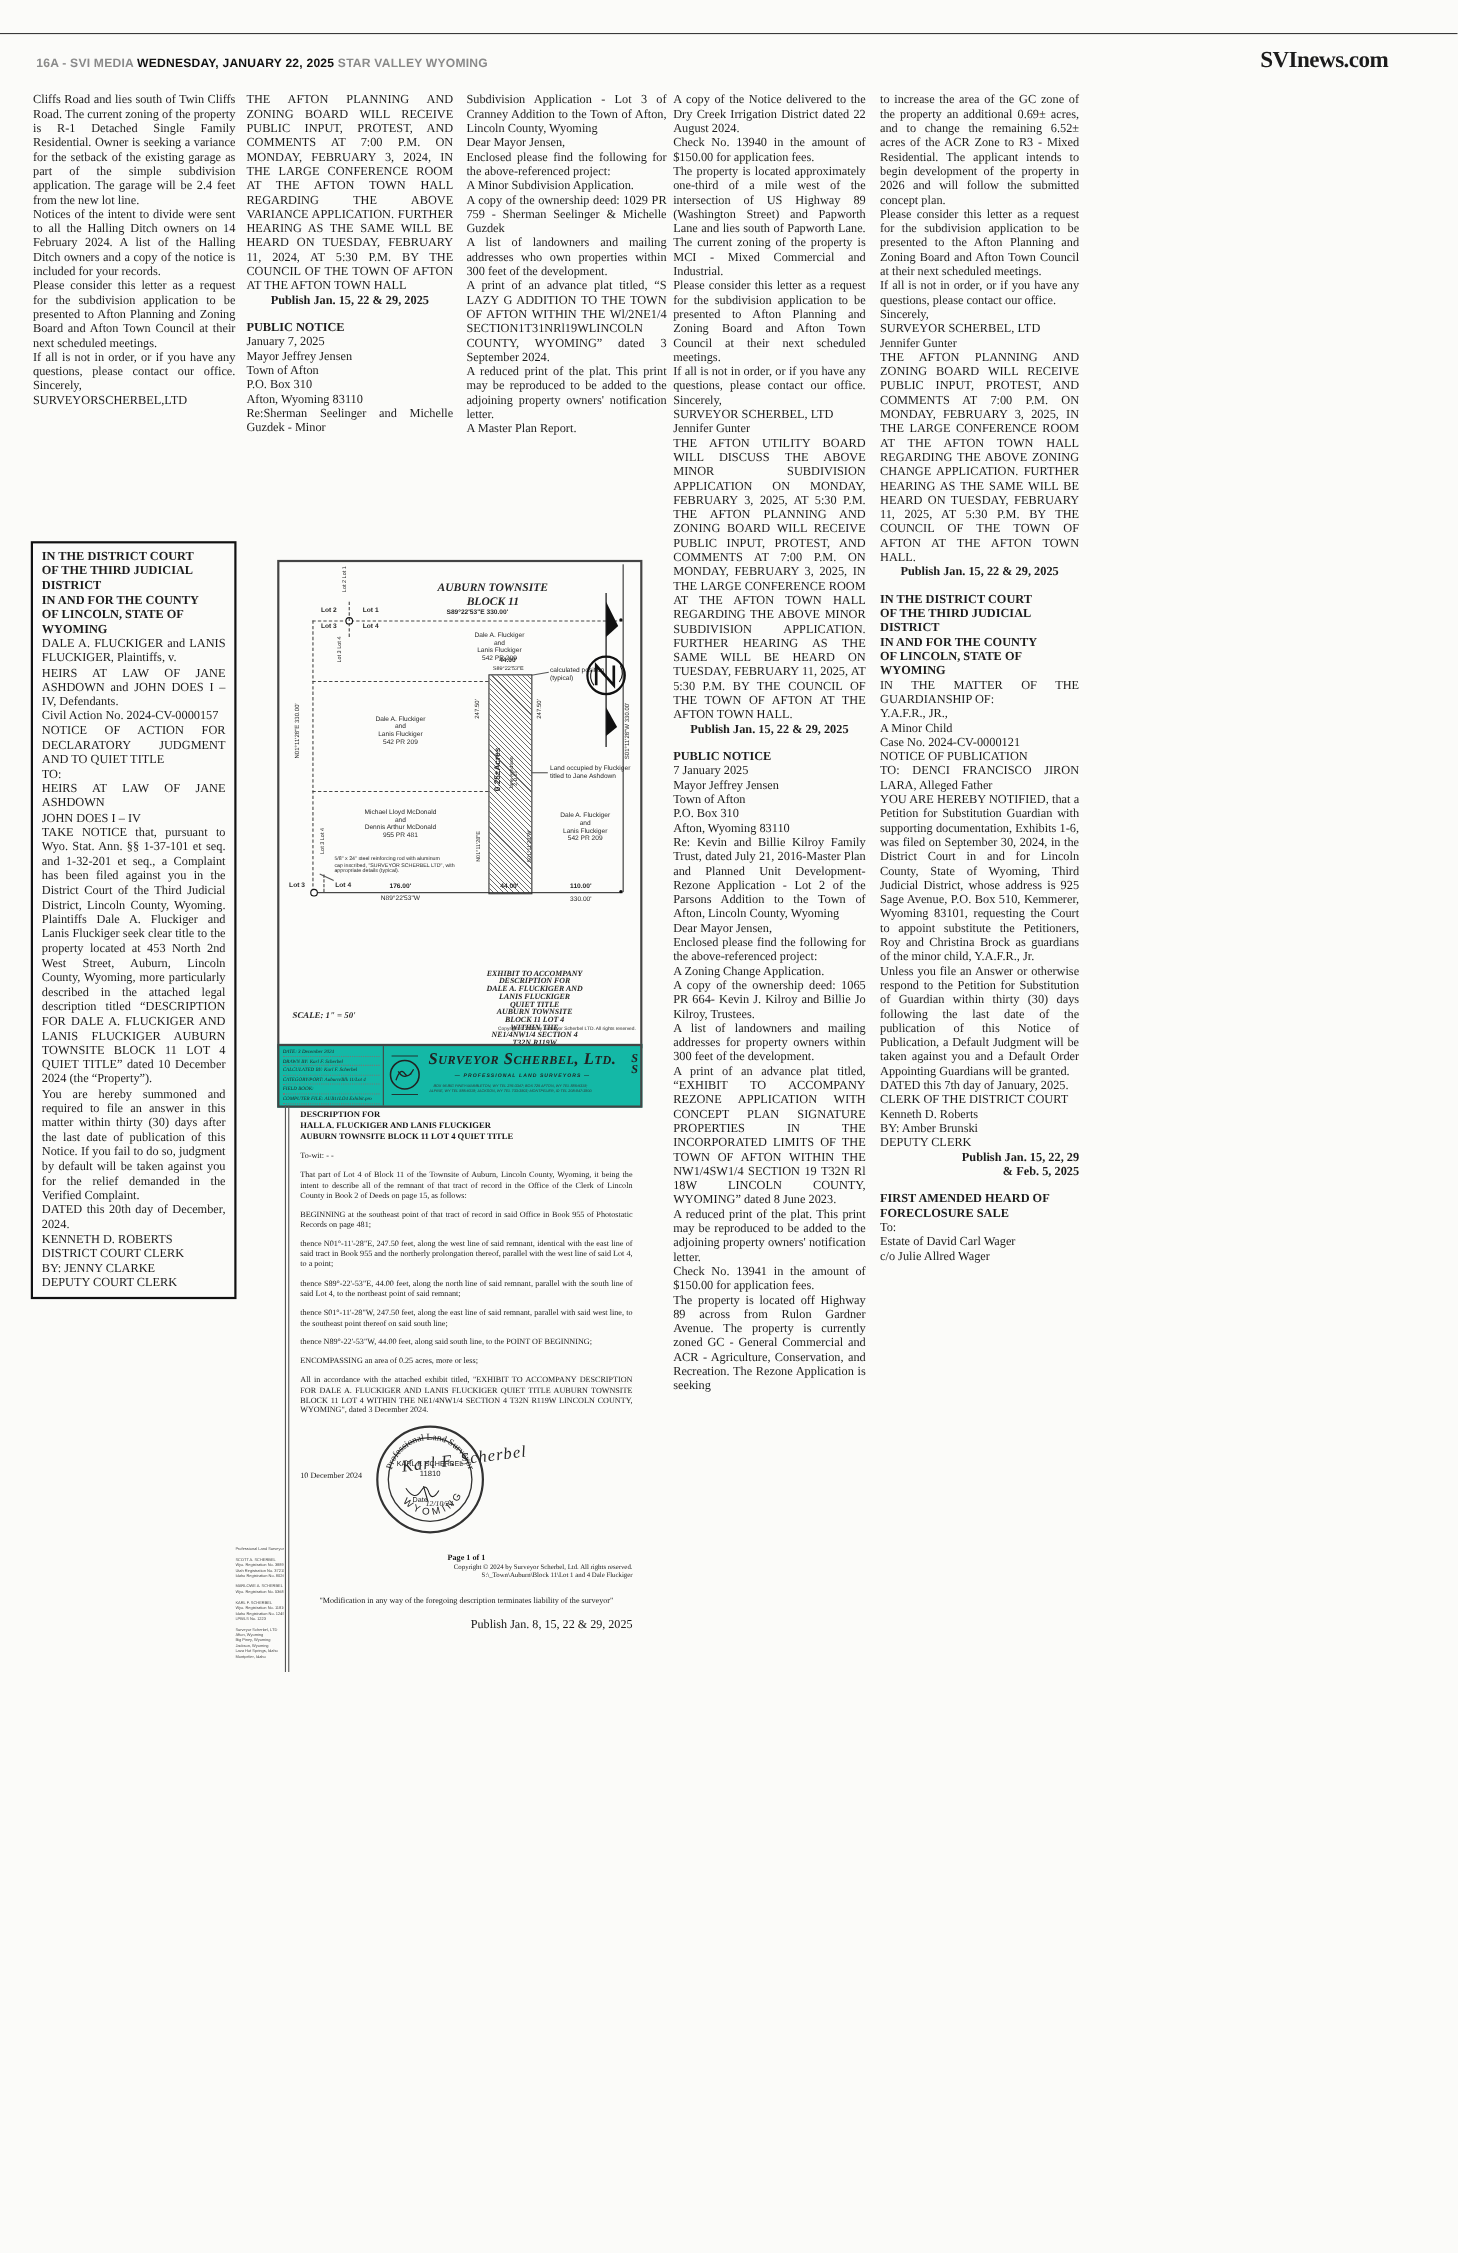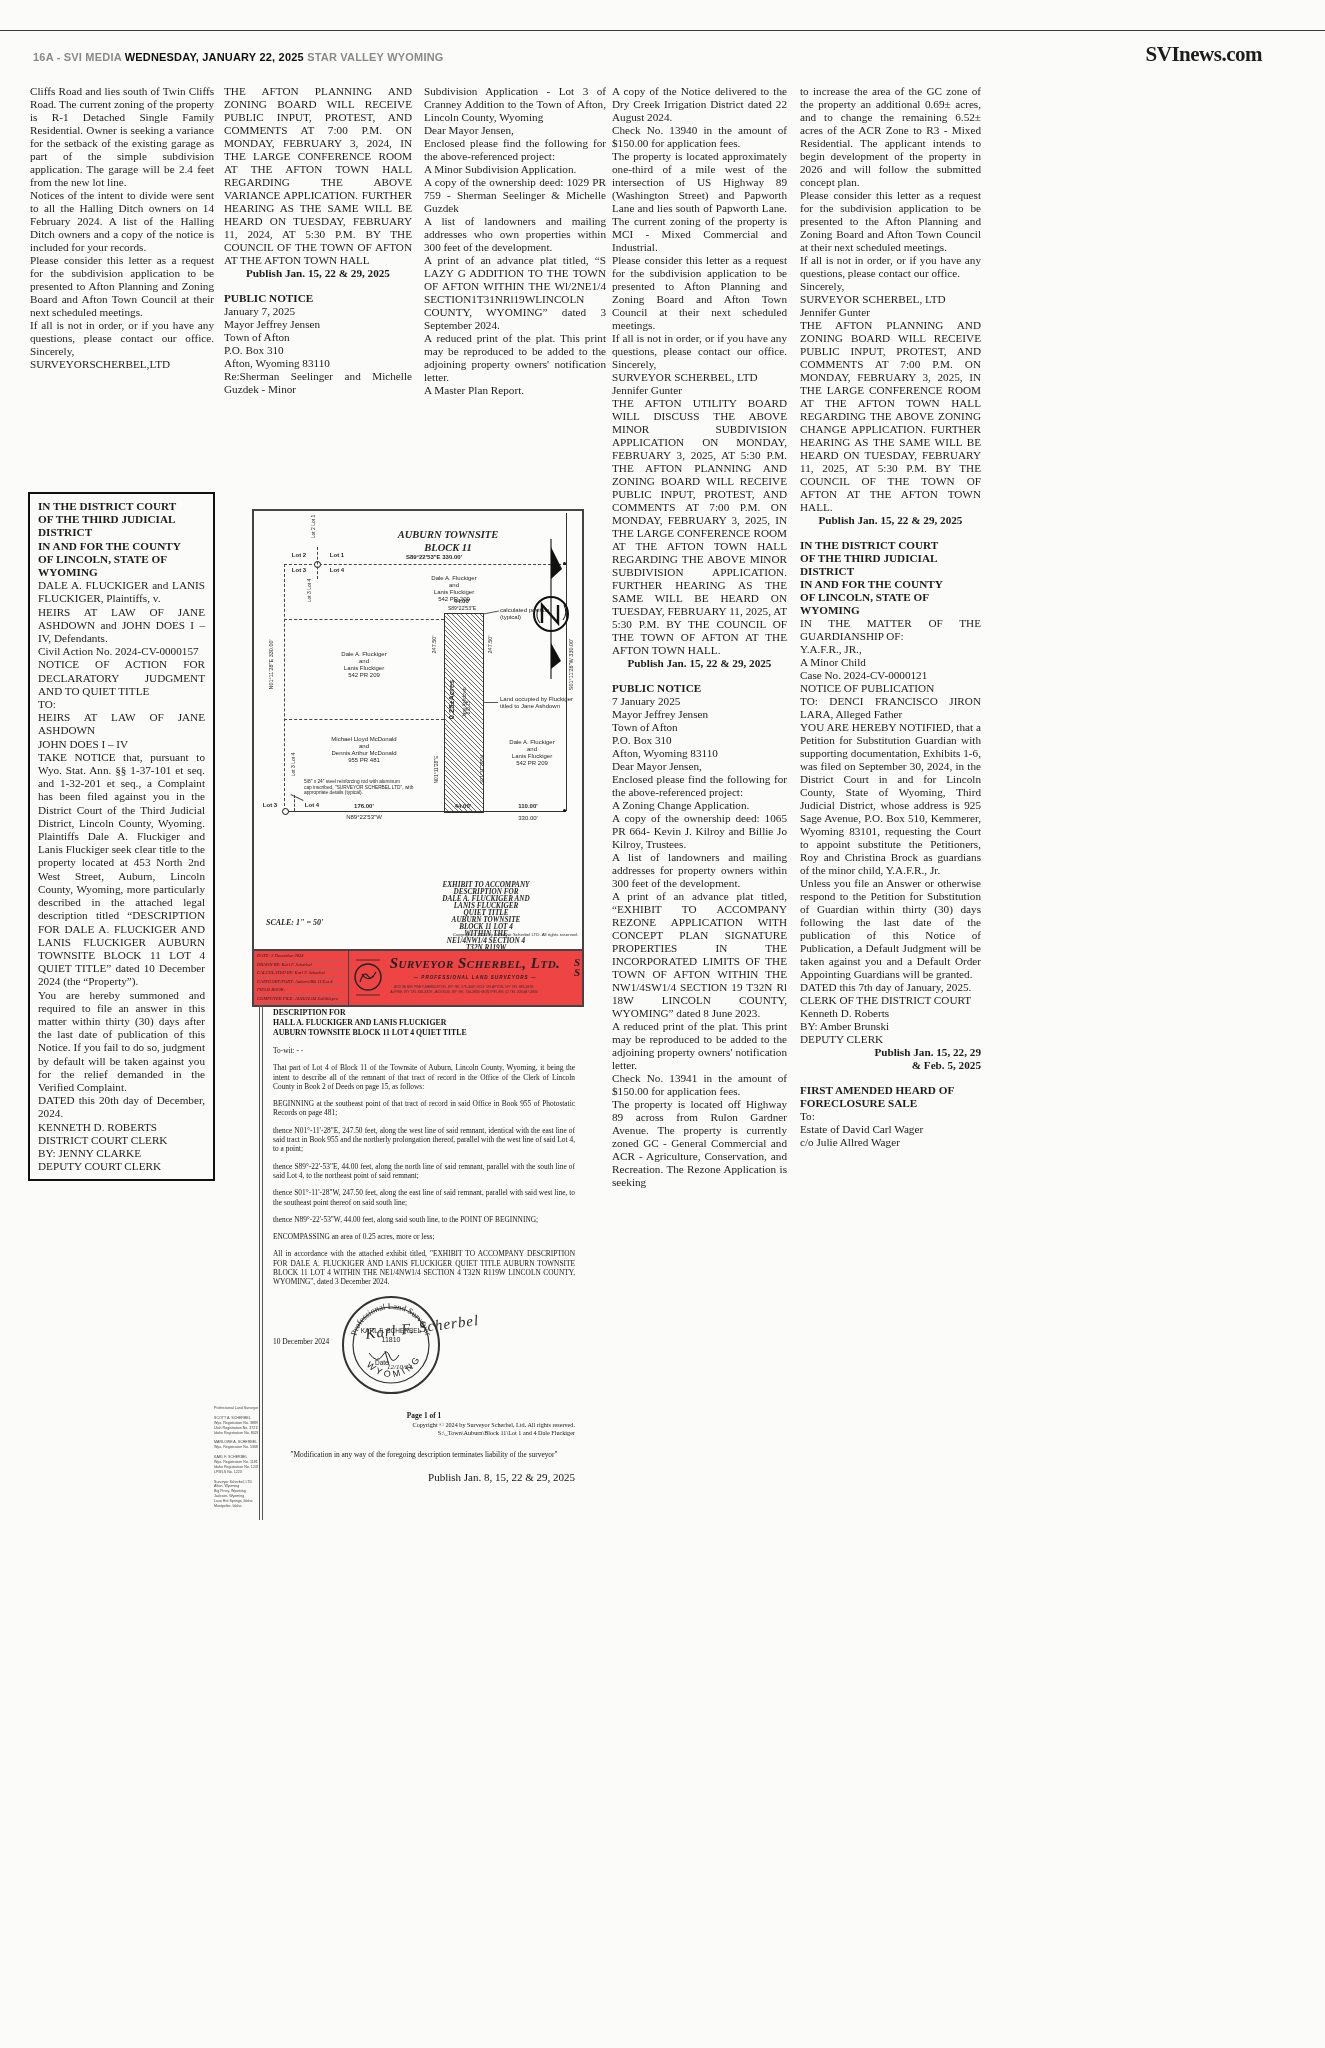--- a/index.html
+++ b/index.html
@@ -29,21 +29,21 @@
   .ital{font-family:"Liberation Serif",serif;font-style:italic;font-weight:bold;}
   .hl{position:absolute;height:0;border-top:1px dashed #444;}
   .hls{position:absolute;height:0;border-top:1.2px solid #333;}
   .vl{position:absolute;width:0;border-left:1px dashed #444;}
   .vls{position:absolute;width:0;border-left:1.2px solid #333;}
   .lead{position:absolute;height:0;border-top:.8px solid #555;}
   .dot{position:absolute;width:3px;height:3px;background:#111;border-radius:50%;}
   .circ{position:absolute;width:5px;height:5px;border:1px solid #111;border-radius:50%;background:#fff;}
   .strip{position:absolute;left:190px;top:102px;width:38px;height:198px;border:1px solid #333;
          background:repeating-linear-gradient(45deg,rgba(0,0,0,0) 0 2.6px,#6a6a6a 2.6px 3.3px);}
-  .tb{position:absolute;left:2px;top:444px;width:328px;height:54px;border:2px solid #444;display:flex;background:#ef4444;}
+  .tb{position:absolute;left:2px;top:444px;width:328px;height:54px;border:2px solid #444;display:flex;background:#14b8a6;}
   .tb-left{width:95px;border-right:1.5px solid #444;padding:2px 3px 0;box-sizing:border-box;}
   .tb-left p{margin:0 0 1px;font-size:4.6px;line-height:6.6px;font-style:italic;
              font-family:"Liberation Serif",serif;border-bottom:.6px dotted #777;white-space:nowrap;overflow:hidden;}
   .tb-right{position:relative;flex:1;}
   .company{position:absolute;left:36px;top:4px;width:180px;text-align:center;font-family:"Liberation Serif",serif;
            font-weight:bold;font-style:italic;font-variant:small-caps;font-size:15px;letter-spacing:.5px;white-space:nowrap;}
   .companySub{position:absolute;left:36px;top:24px;width:180px;text-align:center;font-size:4.6px;letter-spacing:1px;font-weight:bold;font-style:italic;}
   .addr{position:absolute;left:8px;width:214px;text-align:center;font-size:3.4px;font-style:italic;color:#333;white-space:nowrap;}
   .tb-ss{position:absolute;right:2px;top:6px;font-family:"Liberation Serif",serif;font-style:italic;font-size:11px;
          line-height:10px;white-space:pre-line;font-weight:bold;}
@@ -124,20 +124,21 @@
     <p class="body">Jennifer Gunter</p>
     <p class="body">THE AFTON UTILITY BOARD WILL DISCUSS THE ABOVE MINOR SUBDIVISION APPLICATION ON MONDAY, FEBRUARY 3, 2025, AT 5:30 P.M. THE AFTON PLANNING AND ZONING BOARD WILL RECEIVE PUBLIC INPUT, PROTEST, AND COMMENTS AT 7:00 P.M. ON MONDAY, FEBRUARY 3, 2025, IN THE LARGE CONFERENCE ROOM AT THE AFTON TOWN HALL REGARDING THE ABOVE MINOR SUBDIVISION APPLICATION. FURTHER HEARING AS THE SAME WILL BE HEARD ON TUESDAY, FEBRUARY 11, 2025, AT 5:30 P.M. BY THE COUNCIL OF THE TOWN OF AFTON AT THE AFTON TOWN HALL.</p>
     <p class="publish">Publish Jan. 15, 22 &amp; 29, 2025</p>
     <p class="sp"></p>
     <p class="headline">PUBLIC NOTICE</p>
     <p class="body">7 January 2025</p>
     <p class="body">Mayor Jeffrey Jensen</p>
     <p class="body">Town of Afton</p>
     <p class="body">P.O. Box 310</p>
     <p class="body">Afton, Wyoming 83110</p>
+    <p class="body">Re:  Kevin and Billie Kilroy Family Trust, dated July 21, 2016-Master Plan and Planned Unit Development-Rezone Application - Lot 2 of the Parsons Addition to the Town of Afton, Lincoln County, Wyoming</p>
     <p class="body">Dear Mayor Jensen,</p>
     <p class="body">Enclosed please find the following for the above-referenced project:</p>
     <p class="body">A Zoning Change Application.</p>
     <p class="body">A copy of the ownership deed: 1065 PR 664- Kevin J. Kilroy and Billie Jo Kilroy, Trustees.</p>
     <p class="body">A list of landowners and mailing addresses for property owners within 300 feet of the development.</p>
     <p class="body">A print of an advance plat titled, “EXHIBIT TO ACCOMPANY REZONE APPLICATION WITH CONCEPT PLAN SIGNATURE PROPERTIES IN THE INCORPORATED LIMITS OF THE TOWN OF AFTON WITHIN THE NW1/4SW1/4 SECTION 19 T32N Rl 18W LINCOLN COUNTY, WYOMING” dated 8 June 2023.</p>
     <p class="body">A reduced print of the plat. This print may be reproduced to be added to the adjoining property owners' notification letter.</p>
     <p class="body">Check No. 13941 in the amount of $150.00 for application fees.</p>
     <p class="body">The property is located off Highway 89 across from Rulon Gardner Avenue. The property is currently zoned GC - General Commercial and ACR - Agriculture, Conservation, and Recreation. The Rezone Application is seeking</p>
   </div>

